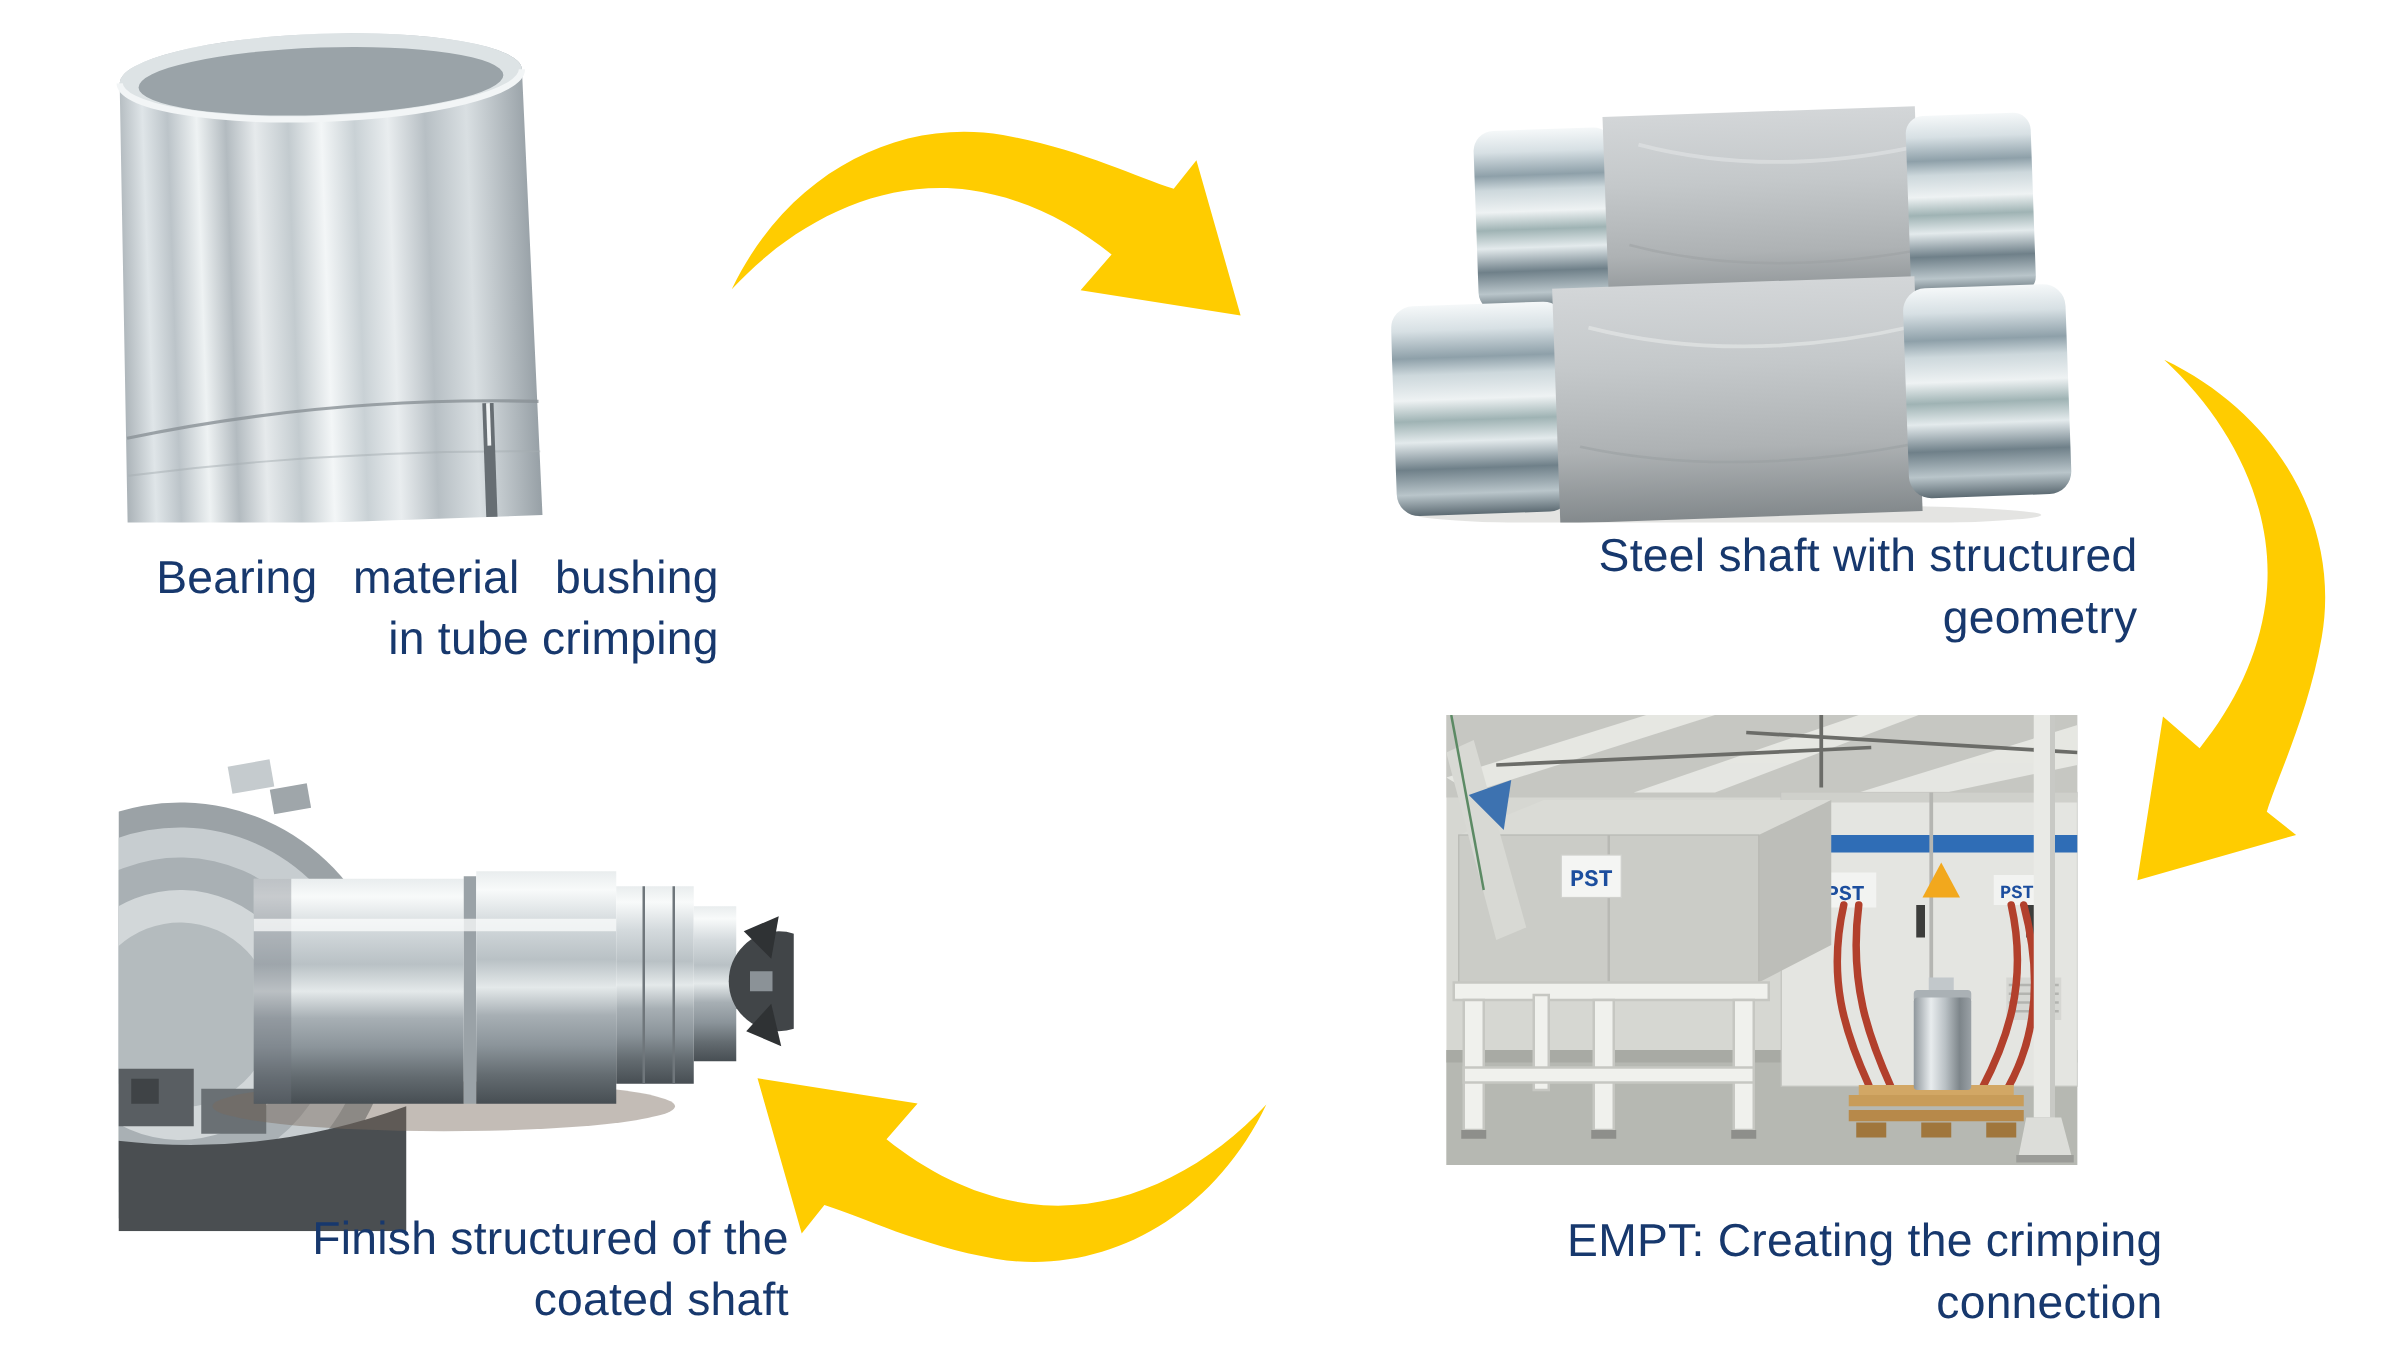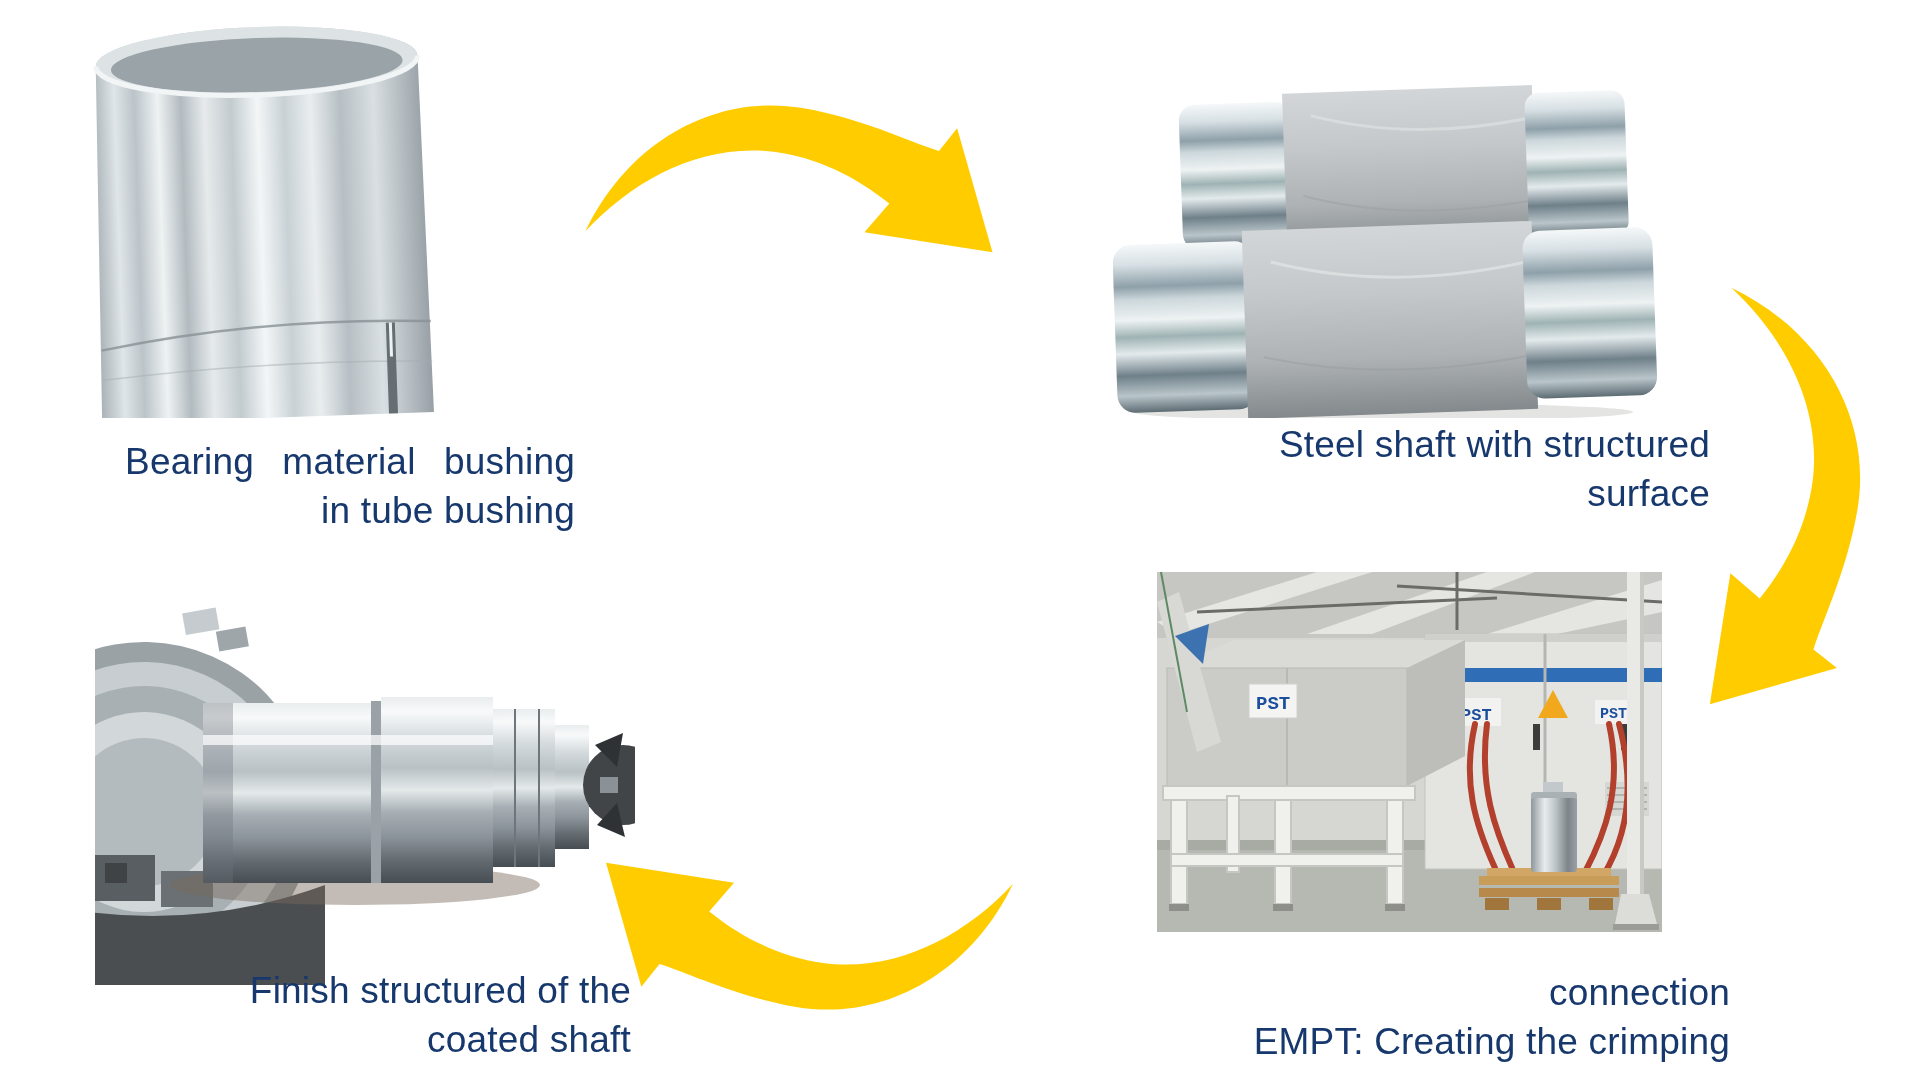--- a/index.html
+++ b/index.html
@@ -266,31 +266,31 @@
       </svg>
   </div>
   <div class="arrow" style="left:593px; top:855px; width:435px; height:172px;">
     <svg viewBox="0 0 440 180">
         <use href="#swoosh" fill="currentColor" transform="rotate(180 220 90)"></use>
       </svg>
   </div>
 
   <div class="caption" style="left:82px; top:437px; width:450px;">
     <div class="cap-line justify">Bearing material bushing</div>
-    <div class="cap-line">in tube bushing</div>
+    <div class="cap-line">in tube crimping</div>
   </div>
 
   <div class="caption" style="left:1147px; top:420px; width:520px;">
     <div class="cap-line">Steel shaft with structured</div>
-    <div class="cap-line">surface</div>
+    <div class="cap-line">geometry</div>
   </div>
 
   <div class="caption" style="left:1147px; top:968px; width:540px;">
+    <div class="cap-line">EMPT: Creating the crimping</div>
     <div class="cap-line">connection</div>
-    <div class="cap-line">EMPT: Creating the crimping</div>
   </div>
 
   <div class="caption" style="left:108px; top:966px; width:480px;">
     <div class="cap-line">Finish structured of the</div>
     <div class="cap-line">coated shaft</div>
   </div>
 
 </div>
 
 </body></html>

